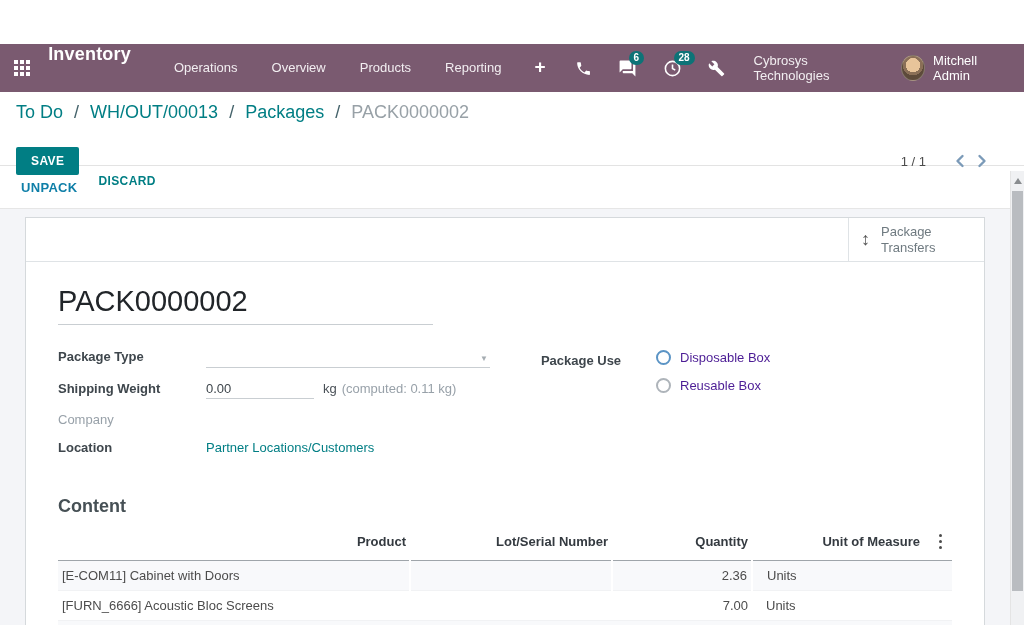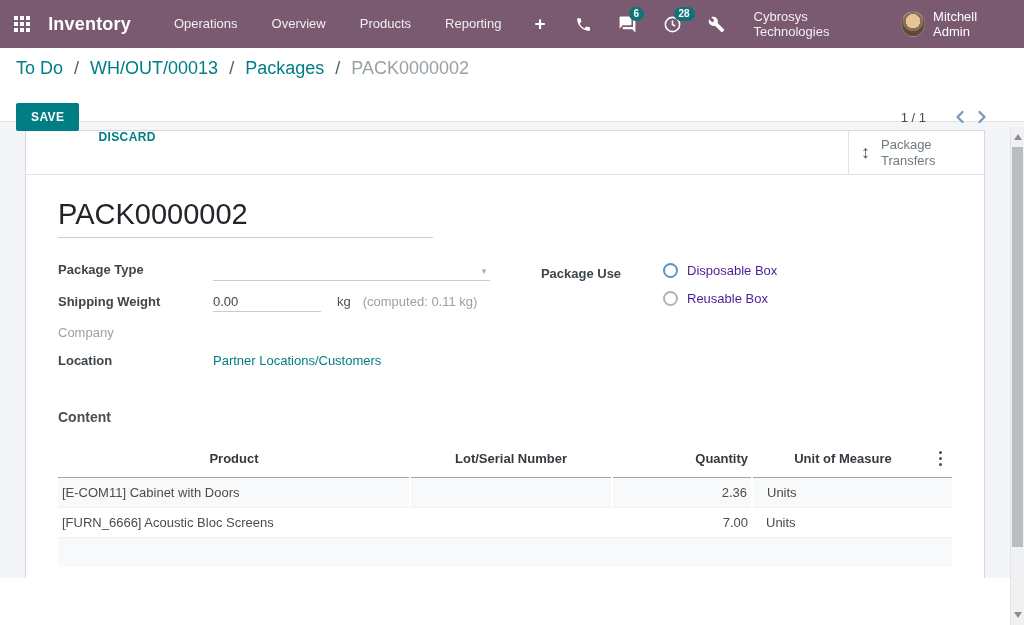--- a/index.html
+++ b/index.html
@@ -1,22 +1,22 @@
 <!DOCTYPE html>
 <html><head>
 <meta charset="utf-8">
 <style>
   * { margin:0; padding:0; box-sizing:border-box; }
   html,body { width:1024px; height:625px; overflow:hidden; background:#fff;
               font-family:"Liberation Sans", sans-serif; }
   .page { position:relative; width:1024px; height:625px; }
 
   
-  .topbar { height:48px; background:#7a5a70; display:flex; align-items:center;
-            color:#fff; padding-right:14px; }
+  .topbar { height:48px; background:#7a5a70; display:flex; align-items:flex-start;
+            color:#fff; padding-right:14px;margin-top:44px; }
   .apps-btn { width:46px; height:48px; display:flex; align-items:center; justify-content:center; cursor:pointer; }
   .grid-icon { display:grid; grid-template-columns:repeat(3,4px); grid-gap:2px; }
   .grid-icon i { width:4px; height:4px; background:#fff; display:block; }
   .brand { font-size:18px; font-weight:700; margin:0 26px 0 4px; letter-spacing:.2px; }
   .menu-item { font-size:13px; padding:0 17px; line-height:48px; cursor:pointer; color:#f2eef1; }
   .plus-btn { font-size:19px; font-weight:700; padding:0 16px; line-height:46px; cursor:pointer; }
   .top-right { margin-left:auto; display:flex; align-items:center; }
   .icon-btn { position:relative; padding:0 13px; height:48px; display:flex; align-items:center; cursor:pointer; }
   .icon-btn svg { display:block; }
   .badge { position:absolute; top:7px; left:24px; background:#0d7377; color:#fff;
@@ -61,43 +61,43 @@
   .smart-label { font-size:13px; color:#6f7a80; line-height:1.2; }
 
   .sheet-body { padding:22px 32px 0; }
   .title-label { font-size:13px; color:#4a5257; margin-bottom:2px; }
   .title-value { font-size:29px; color:#212529; padding:1px 0 6px; border-bottom:1px solid #c9ced2;
                  width:375px; margin-bottom:24px; }
 
   .form-columns { display:flex; }
   .col-left { width:432px; }
   .col-right { margin-left:16px; flex:1; }
-  .frow { display:flex; align-items:baseline; margin-bottom:13px;gap:7px; }
+  .frow { display:flex; align-items:baseline; margin-bottom:13px; }
   .flabel { width:148px; flex-shrink:0; font-size:13px; font-weight:700; color:#3e464c; }
   .flabel.muted { font-weight:400; color:#98a1a9; }
   .dd-field { flex:1; border-bottom:1px solid #c9ced2; height:17px; display:flex;
               justify-content:flex-end; align-items:center; cursor:pointer; }
   .dd-caret { font-size:8px; color:#a6adb2; padding-right:2px; }
   .weight-input { width:108px; border:none; border-bottom:1px solid #c9ced2; font-size:13px;
                   color:#3e464c; padding:0 0 2px; outline:none; font-family:"Liberation Sans", sans-serif; }
   .unit { font-size:13px; color:#495057; margin-left:9px; }
   .computed { font-size:13px; color:#98a1a9; margin-left:5px; }
   .loc-link { font-size:13px; color:#017e84; cursor:pointer; }
 
   .radio-group { padding-top:1px; }
   .radio-row { display:flex; align-items:center; margin-bottom:13px; cursor:pointer; }
   .radio { width:15px; height:15px; border-radius:50%; background:#fff; border:2px solid #aeb4ba;
            margin-right:9px; flex-shrink:0; }
   .radio.blue { border-color:#5b94c5; }
   .radio-label { font-size:13px; color:#4c1d95; }
 
-  .content-label { font-size:14px; font-weight:700; color:#465055; margin:28px 0 17px; }
+  .content-label { font-size:18px; font-weight:700; color:#465055; margin:28px 0 8px; }
 
   table.content-table { border-collapse:collapse; width:894px; margin-top:6px; table-layout:fixed; }
-  .content-table th { text-align:center; font-size:13px; font-weight:700; color:#343a40;
+  .content-table th { text-align:right; font-size:13px; font-weight:700; color:#343a40;
                       padding:6px 4px 7px; border-bottom:1px solid #9fa5aa; }
   .content-table th.num { text-align:right; }
   .content-table td { font-size:13px; color:#4c4c4c; padding:7px 4px; border-bottom:1px solid #f1f2f4; }
   .content-table td.num { text-align:right; }
   .content-table tr.zebra td { background:#f8f9fb; }
   .content-table tr.zebra td.cellsep { border-right:2px solid #fff; }
   .content-table td.uom, .content-table th.uom { padding-left:14px; }
   .col-product { width:352px; } .col-lot { width:202px; } .col-qty { width:140px; }
   .col-uom { width:172px; } .col-opt { width:28px; }
   .kebab { display:inline-flex; flex-direction:column; align-items:center; cursor:pointer;
@@ -193,20 +193,23 @@
         </button>
         <button class="pager-btn">
           <svg width="11" height="14" viewBox="0 0 10 14" fill="none" stroke="#7b9ab8" stroke-width="2.4" stroke-linecap="round" stroke-linejoin="round">
               <path d="M2 2l5 5-5 5"></path>
             </svg>
         </button>
       </div>
     </div>
   </section>
 
+  <section class="statusbar">
+    <button class="unpack-btn">UNPACK</button>
+  </section>
 
   <main class="main">
     <div class="sheet">
       <div class="sheet-header">
         <div class="smart-btn">
           <span class="smart-icon">↕</span>
           <span class="smart-label">
             <span>Package</span><br>
             <span>Transfers</span>
           </span>

